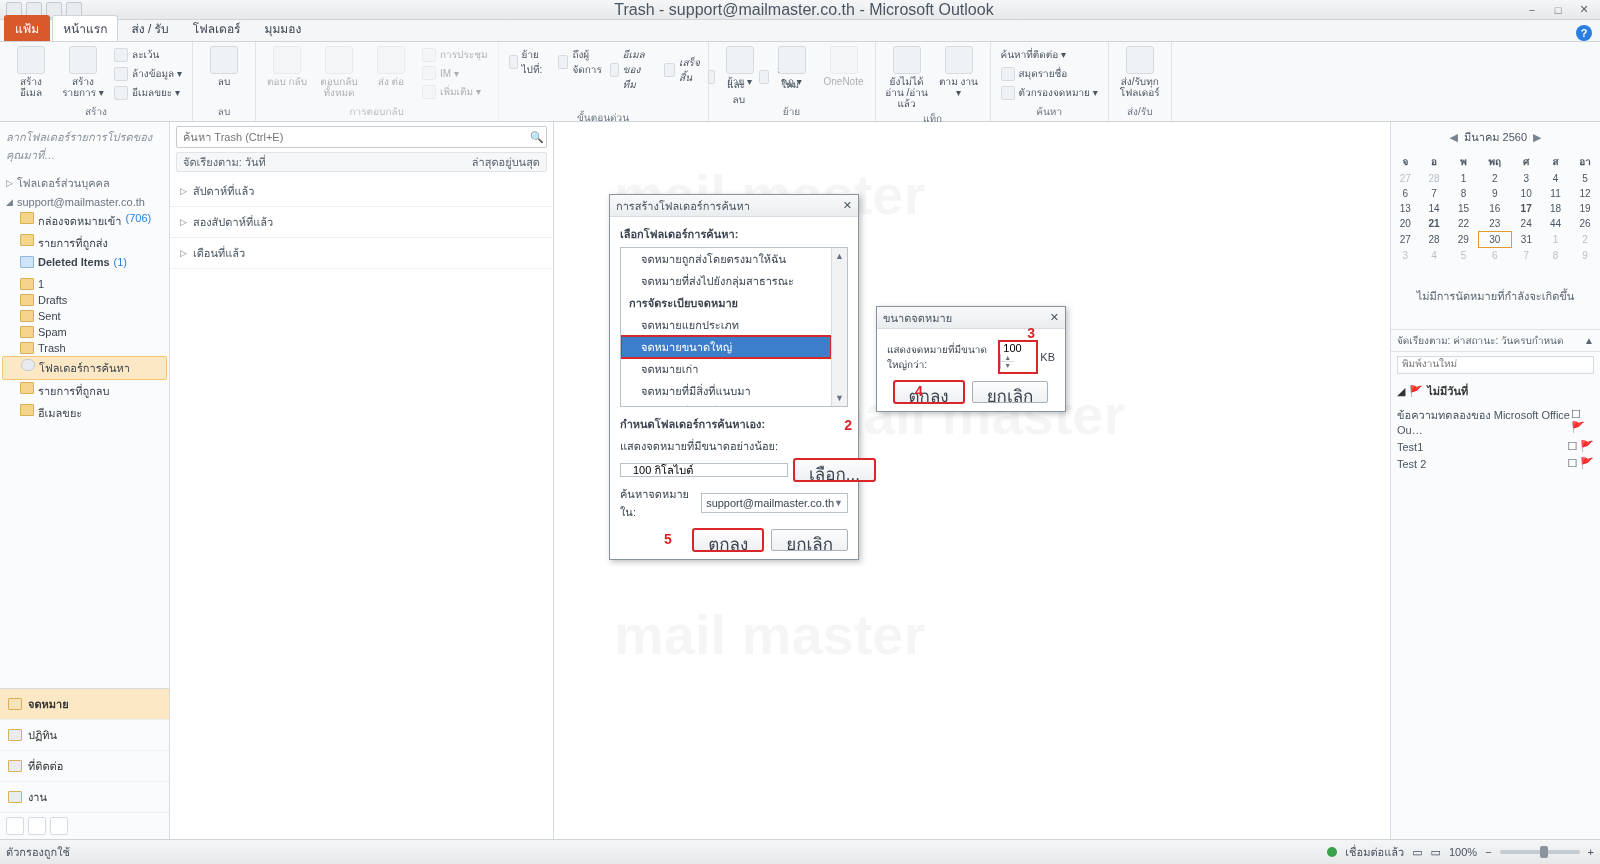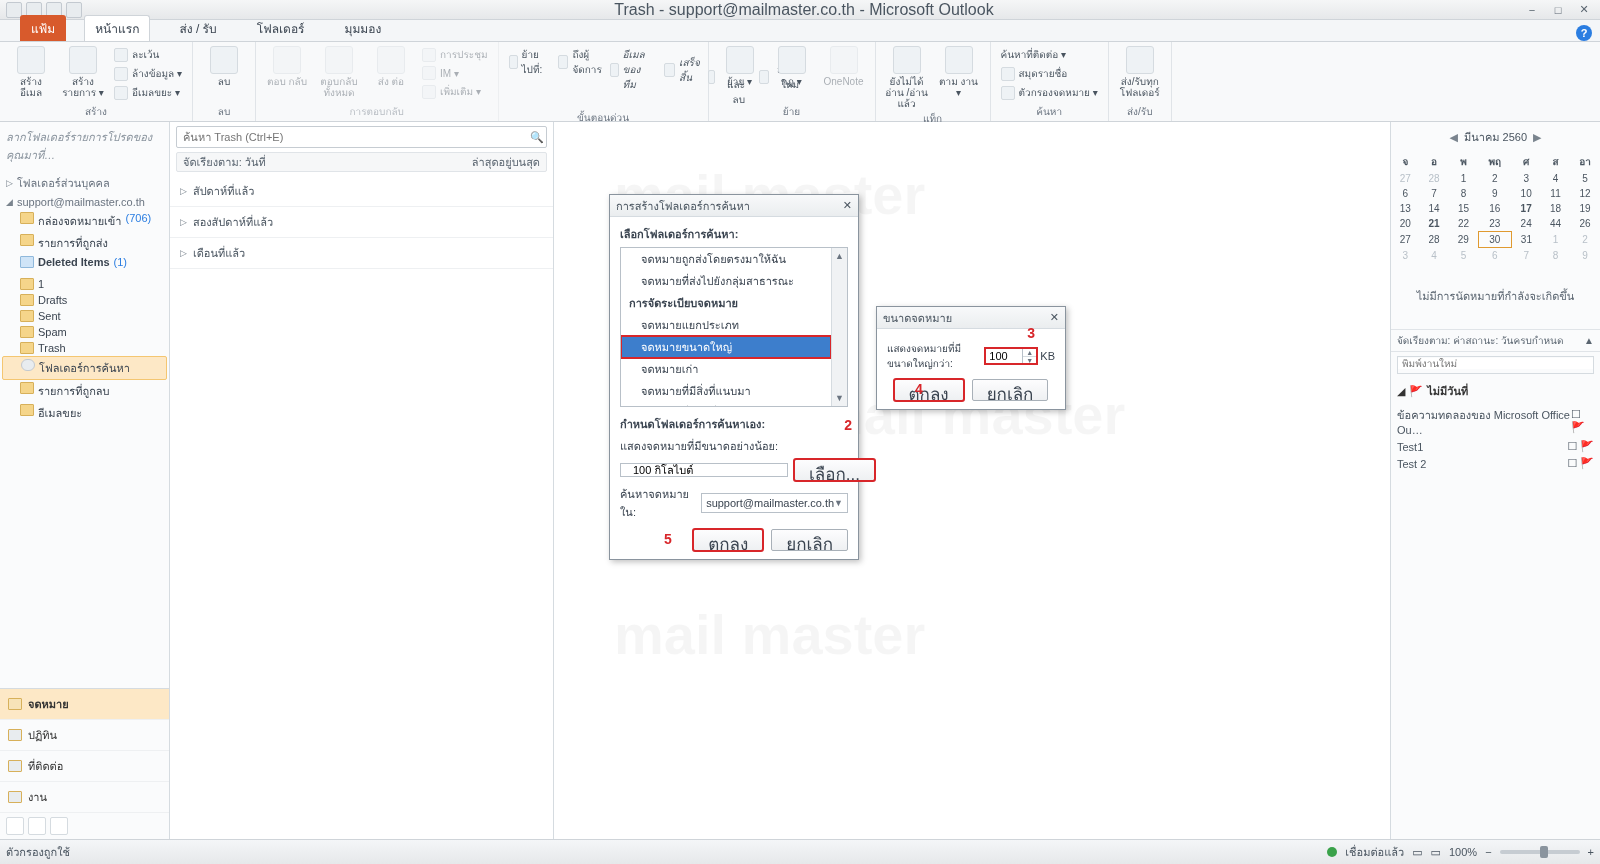--- a/index.html
+++ b/index.html
@@ -4,21 +4,21 @@
 <style>
   * { box-sizing: border-box; margin: 0; padding: 0; }
   html, body { width: 1600px; height: 864px; font-family: "Segoe UI", Tahoma, sans-serif; font-size: 11px; background: #fff; overflow: hidden; color:#333; }
   .titlebar { height: 20px; background: linear-gradient(#f5f6f7,#e6e8ea); border-bottom:1px solid #cfd4d9; display:flex; align-items:center; }
   .qat { display:flex; gap:4px; padding:2px 6px; align-items:center;}
   .qat .ico { width:16px; height:16px; background:#e8ecef; border:1px solid #c3c9d0; border-radius:2px; }
   .title-text { flex:1; text-align:center; color:#4a5560; font-size:16px; }
   .win-btns { display:flex; gap:2px; padding-right:4px; }
   .win-btn { width:24px; height:16px; display:flex; align-items:center; justify-content:center; color:#5a6570; }
   .tabs-row { height:22px; background:#f4f6f8; border-bottom:1px solid #cfd4d9; display:flex; align-items:flex-end; padding-left:4px; gap:2px;}
-  .tab { padding:3px 10px 3px 10px; border:1px solid transparent; border-bottom:none; font-size:12px; color:#3a4450; border-radius:3px 3px 0 0; cursor:default;margin-left:16px;}
+  .tab { padding:3px 10px 3px 10px; border:1px solid transparent; border-bottom:none; font-size:12px; color:#3a4450; border-radius:3px 3px 0 0; cursor:default;}
   .tab.file { background:#d85a2c; color:#fff; }
   .tab.active { background:#fff; border-color:#cfd4d9; }
   .help-icon { margin-left:auto; margin-right:8px; width:16px; height:16px; border-radius:50%; background:#2a7de1; color:#fff; display:flex; align-items:center; justify-content:center; font-weight:bold;}
   .ribbon { height:80px; background:#f8f9fa; border-bottom:1px solid #cfd4d9; display:flex; }
   .group { border-right:1px solid #e0e4e8; padding:4px 8px 2px 8px; display:flex; flex-direction:column; }
   .group-body { flex:1; display:flex; align-items:flex-start; gap:6px; }
   .group-label { text-align:center; font-size:10px; color:#6a7480; padding-top:2px; }
   .btn-lg { display:flex; flex-direction:column; align-items:center; width:46px; gap:2px; }
   .btn-lg .bicon { width:28px; height:28px; background:#eef2f5; border:1px solid #d5dbe0; border-radius:3px; }
   .btn-lg .blabel { font-size:10px; text-align:center; line-height:11px; color:#4a5560;}
@@ -81,21 +81,21 @@
   .tree-head { padding:2px 4px 2px 8px; font-weight:bold;}
   .tree-item.sel { background:#3d7ecc; color:#fff; }
   .dlg-field { display:flex; align-items:center; gap:6px; margin:4px 0;}
   .dlg-field input[type=text]{ flex:1; border:1px solid #b8c0c8; height:14px; padding:0 12px; font-size:11px;}
   .dlg-btn { border:1px solid #a8b0b8; background:linear-gradient(#fdfdfe,#eef0f2); height:22px; padding:0 14px; font-size:17px; color:#3a4450; border-radius:2px;}
   .dlg-buttons { display:flex; justify-content:flex-end; gap:8px; margin-top:8px;}
   .red-box { outline:2px solid #d8262a; outline-offset:-1px;}
   .red-num { position:absolute; color:#d8262a; font-weight:bold; font-size:14px;}
   .combo { border:1px solid #b8c0c8; height:20px; display:flex; align-items:center; padding:0 4px; font-size:11px; background:#fff;}
   .combo .dd{margin-left:auto;font-size:9px;color:#6a7480;}
-  .spinner { display:flex; border:1px solid #b8c0c8; height:16px;}
+  .spinner { display:flex; border:1px solid #b8c0c8; height:32px;flex-direction:column;}
   .spinner input{border:none;outline:none;width:36px;padding:0 3px;font-size:11px;}
   .spinner .spins{width:14px;display:flex;flex-direction:column;border-left:1px solid #b8c0c8;}
   .spinner .spins div{flex:1;font-size:7px;display:flex;align-items:center;justify-content:center;color:#6a7480;border-bottom:1px solid #d5dbe0;}
   .globe{width:10px;height:10px;border-radius:50%;background:#3aa24a;display:inline-block;}
   .watermark { position:absolute; font-size:56px; font-weight:bold; color:#000; opacity:.035; transform:rotate(0deg); pointer-events:none; white-space:nowrap;}
 </style>
 </head>
 <body>
 
 <div class="titlebar">

